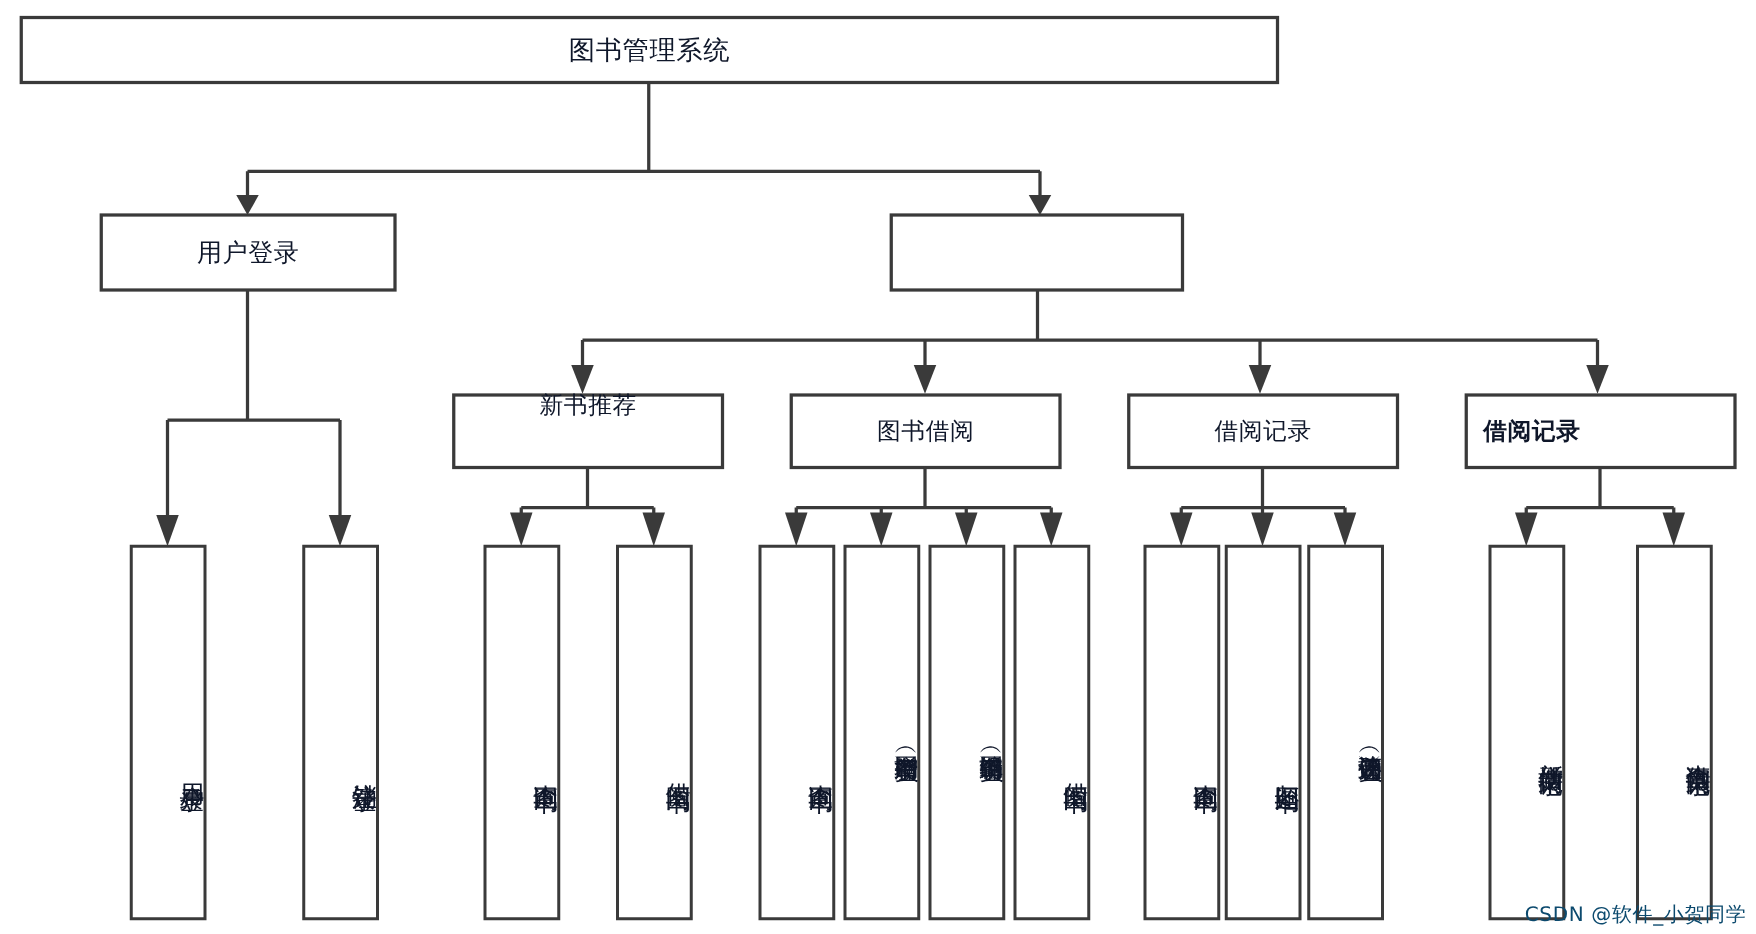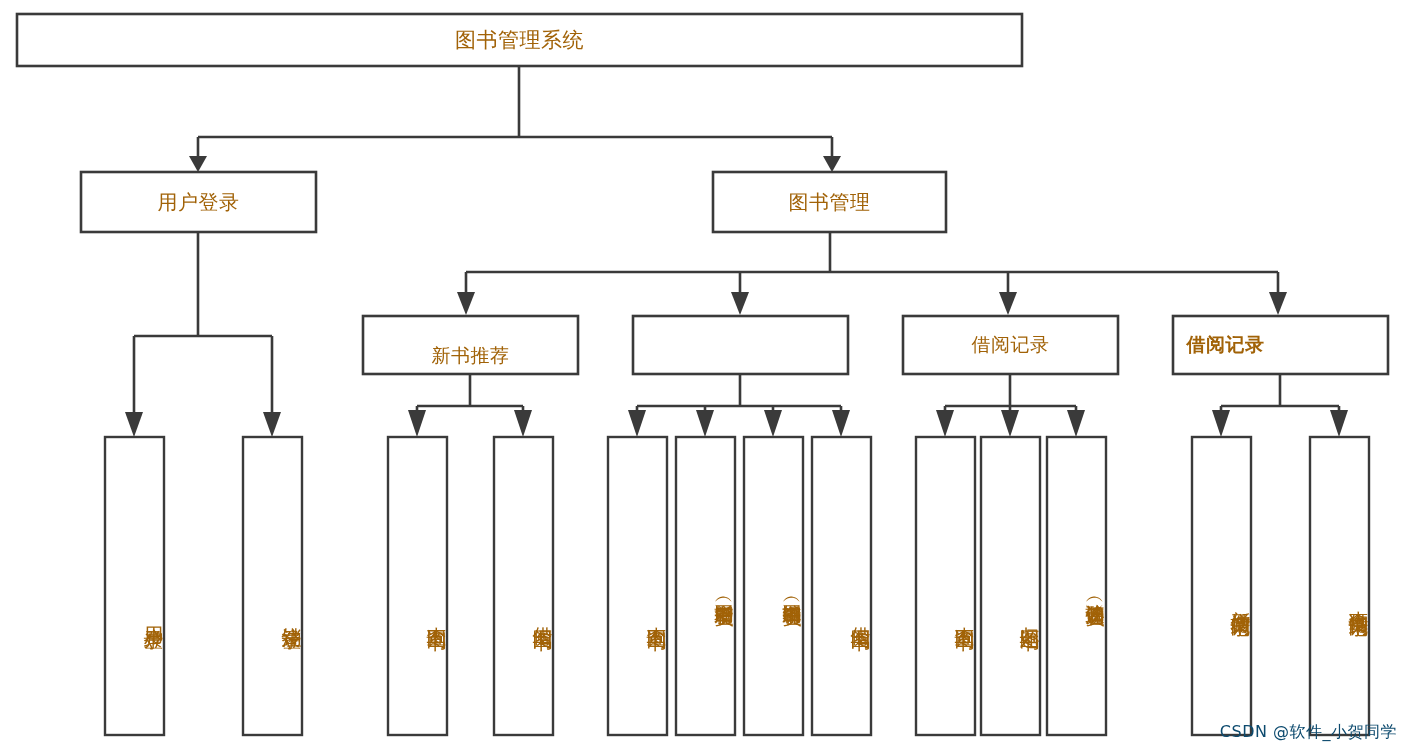--- a/index.html
+++ b/index.html
@@ -45,21 +45,21 @@
   }
   .arrow-head {
     fill: #3a3a3a;
     stroke: none;
   }
   .node-label {
     position: absolute;
     display: flex;
     align-items: center;
     justify-content: center;
-    color: #a16207;
+    color: #0f172a;
     font-family: "DejaVu Sans", "Liberation Sans", sans-serif;
     letter-spacing: 0.5px;
     white-space: nowrap;
     pointer-events: none;
   }
   .lvl1-label { font-size: 21px; }
   .lvl2-label { font-size: 20px; }
   .lvl3-label { font-size: 19px; }
   .leaf-label {
     writing-mode: vertical-rl;
@@ -149,23 +149,23 @@
     <rect class="node-rect-thin" x="981" y="437" width="59" height="298"></rect>
     <rect class="node-rect-thin" x="1047" y="437" width="59" height="298"></rect>
 
     <rect class="node-rect-thin" x="1192" y="437" width="59" height="298"></rect>
     <rect class="node-rect-thin" x="1310" y="437" width="59" height="298"></rect>
   </svg>
 
   <div class="node-label lvl1-label" style="left:17px; top:14px; width:1005px; height:52px;">图书管理系统</div>
 
   <div class="node-label lvl2-label" style="left:81px; top:172px; width:235px; height:60px;">用户登录</div>
-  <div class="node-label lvl2-label" style="left:713px; top:172px; width:233px; height:60px;">图书管理</div>
 
-  <div class="node-label lvl3-label" style="left:363px; top:332px; width:215px; height:48px;">新书推荐</div>
+  <div class="node-label lvl3-label" style="left:363px; top:300px; width:215px; height:48px;">新书推荐</div>
+  <div class="node-label lvl3-label" style="left:633px; top:316px; width:215px; height:58px;">图书借阅</div>
   <div class="node-label lvl3-label" style="left:903px; top:316px; width:215px; height:58px;">借阅记录</div>
   <div class="node-label lvl3-label" style="left:1130px; top:316px; width:191px; height:58px;font-weight:bold;">借阅记录</div>
 
   <div class="node-label leaf-label" style="left:105px; top:488px; width:59px; height:247px;">用户登录</div>
   <div class="node-label leaf-label" style="left:243px; top:488px; width:59px; height:247px;">注销登录</div>
 
   <div class="node-label leaf-label" style="left:388px; top:488px; width:59px; height:247px;">查询图书</div>
   <div class="node-label leaf-label" style="left:494px; top:488px; width:59px; height:247px;">借阅图书</div>
 
   <div class="node-label leaf-label" style="left:608px; top:488px; width:59px; height:247px;">查询图书</div>

